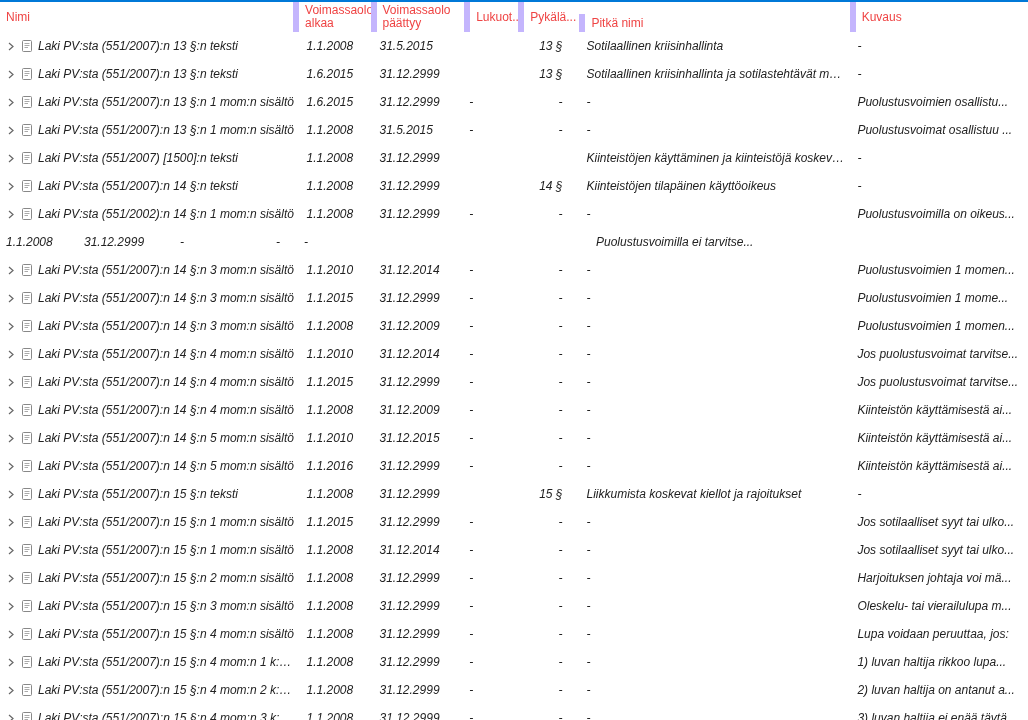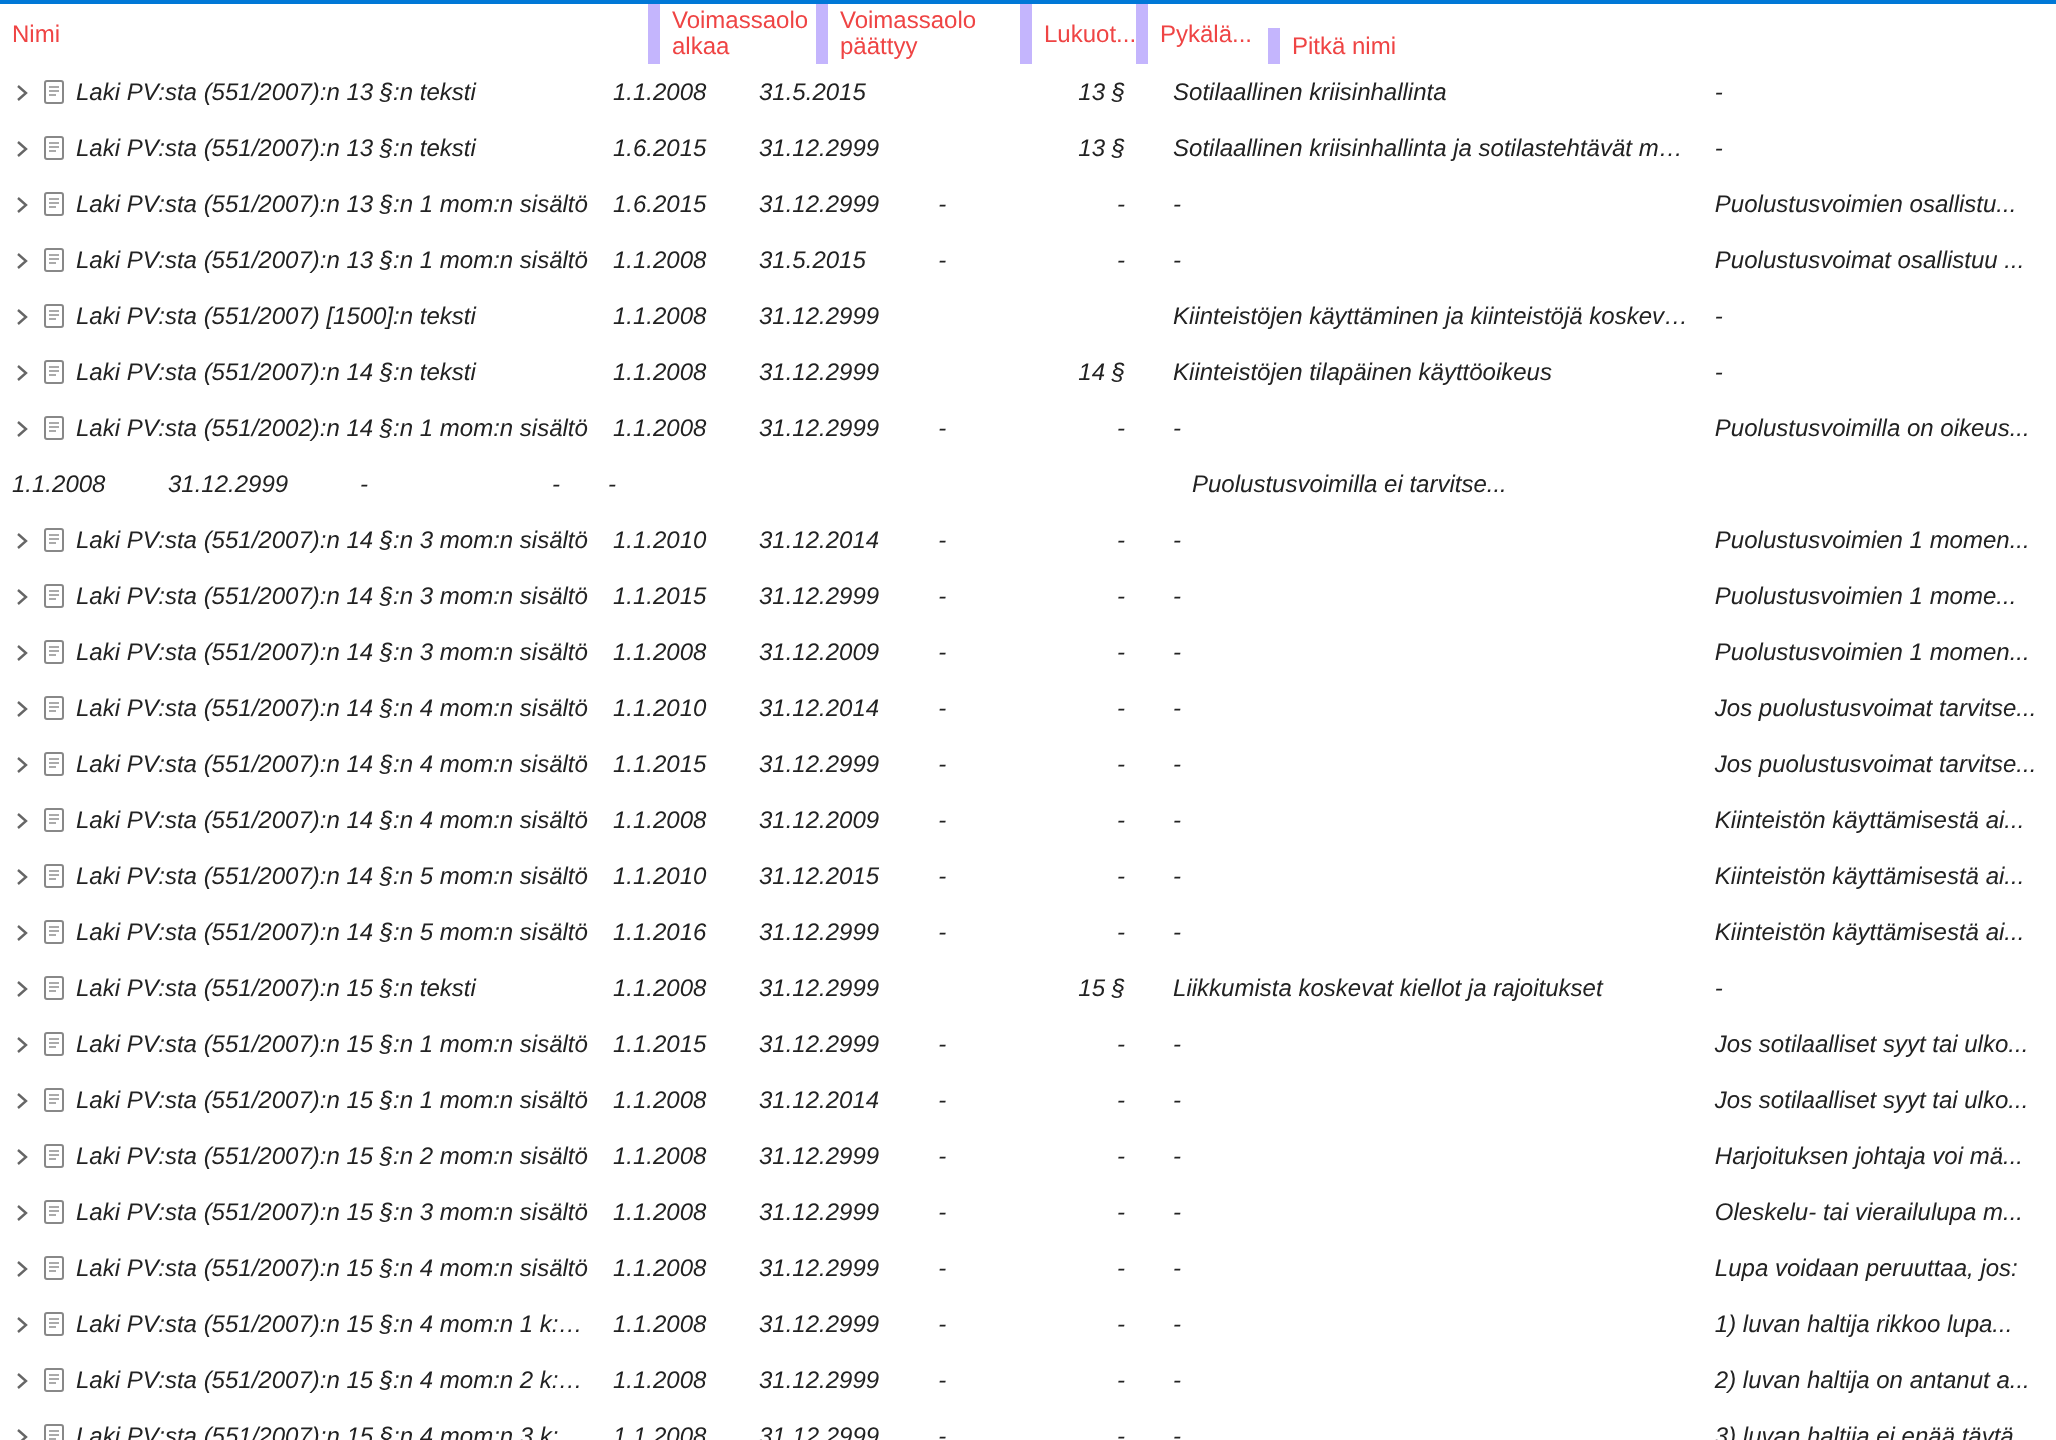--- a/index.html
+++ b/index.html
@@ -112,20 +112,23 @@
     </div>
     <div class="header-cell c-luku">
       <span>Lukuot...</span>
     </div>
     <div class="header-cell c-pykala" style="text-align:left; padding-right:6px;">
       <span>Pykälä...</span>
     </div>
     <div class="header-cell c-pitka" style="padding-left:6px;margin-top:12px;">
       <span>Pitkä nimi</span>
     </div>
+    <div class="header-cell c-kuvaus">
+      <span>Kuvaus</span>
+    </div>
   </div>
 
   <div class="rows" id="rows-container">
       <div class="row">
         <div class="cell c-nimi name-cell">
           <span class="expander">
             <svg width="9" height="9" viewBox="0 0 9 9">
               <path d="M2 1 L6 4.5 L2 8" fill="none" stroke="#666" stroke-width="1.2"></path>
             </svg>
           </span>

